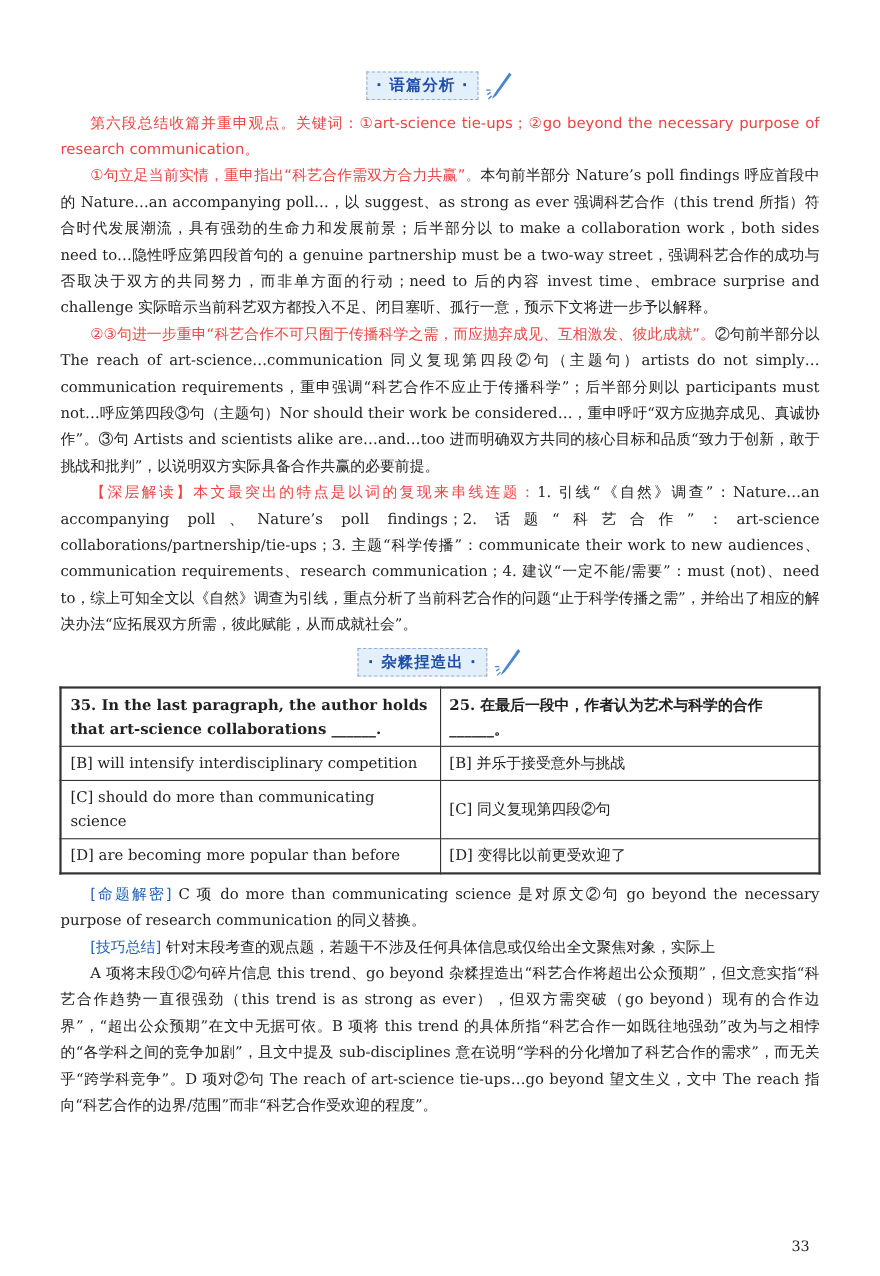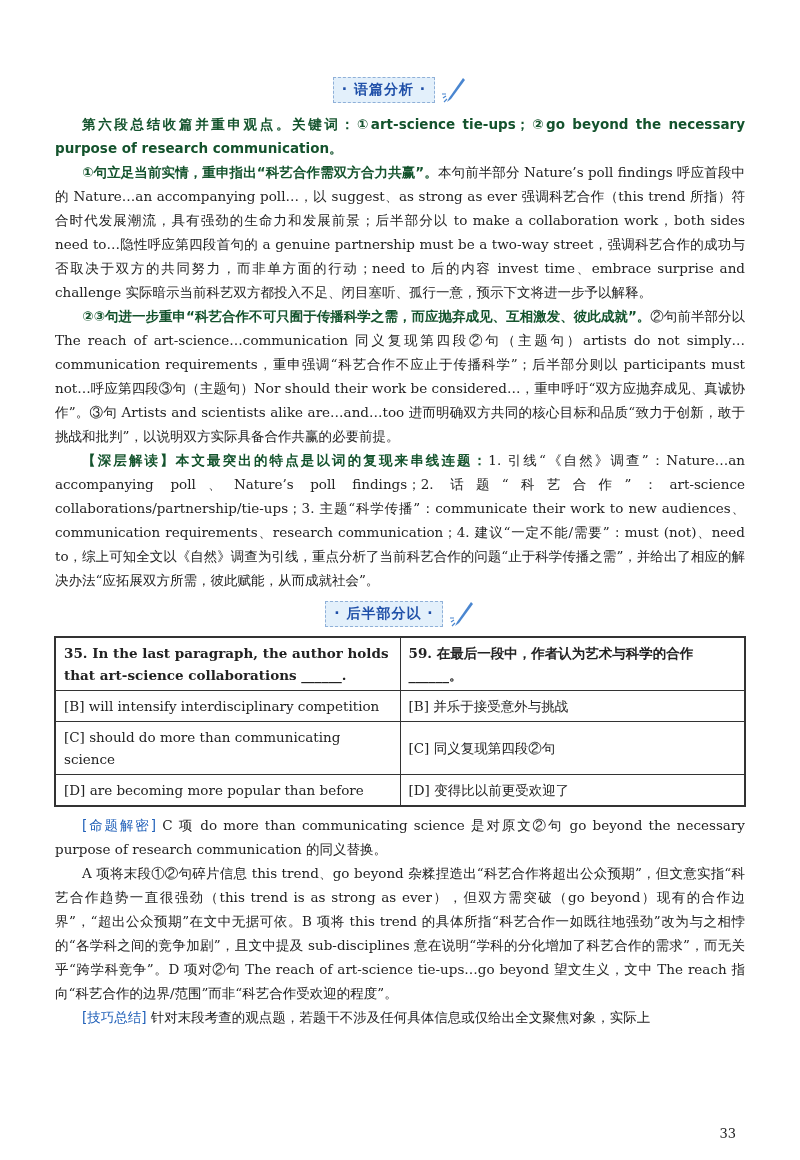--- a/index.html
+++ b/index.html
@@ -1,25 +1,25 @@
 <!DOCTYPE html>
 <html><head>
 <meta charset="utf-8">
 <style>
   html, body { margin:0; padding:0; background:#fff; }
   body { width:800px; height:1160px; position:relative; overflow:hidden;
          font-family:"DejaVu Serif","Liberation Serif",serif; color:#222; }
-  .page { position:absolute; left:55px; top:72px; width:690px; }
+  .page { position:absolute; left:55px; top:60px; width:690px; }
   .sec-head { display:flex; justify-content:center; align-items:center; margin:2px 0 6px 0; height:32px; }
   .sec-box { border:1.5px dashed #8fb0d8; background:#e3f0fb; color:#1f4fa8; font-weight:bold;
              font-family:"DejaVu Sans","Liberation Sans",sans-serif; font-size:14px; padding:3px 8px; letter-spacing:1px; }
   .pen { width:26px; height:28px; margin-left:6px; }
   p { margin:0; font-size:13.5px; line-height:24px; text-align:justify; }
   .indent { text-indent:2em; }
-  .blue { color:#14532d; font-weight:bold; font-family:"DejaVu Sans","Liberation Sans",sans-serif; }
+  .blue { color:#ef4444; font-weight:normal; font-family:"DejaVu Sans","Liberation Sans",sans-serif; }
   .bluelabel { color:#1f5fb8; font-family:"DejaVu Sans","Liberation Sans",sans-serif; }
   table { border-collapse:collapse; width:692px; margin:6px 0 6px -1px; font-size:13.5px; }
   td { border:1px solid #333; padding:4px 8px; line-height:22px; vertical-align:middle;margin-left:44px; }
   table { border:2px solid #333; }
   td.q { font-weight:bold; }
   .pagenum { position:absolute; right:64px; top:1126px; font-size:13px; }
 </style>
 </head>
 <body>
 
@@ -30,46 +30,46 @@
         <path d="M22 2 L8 22 L6 26 L10 23 L24 4 Z" fill="#4a86d0"></path>
         <path d="M2 22 l3 -2 M1 18 l4 0 M3 26 l3 -3" stroke="#4a86d0" stroke-width="1.2"></path>
       </svg>
   </div>
   <p class="indent blue">第六段总结收篇并重申观点。关键词：①art-science tie-ups；②go beyond the necessary purpose of research communication。</p>
   <p class="indent"><span class="blue">①句立足当前实情，重申指出“科艺合作需双方合力共赢”。</span><span>本句前半部分 Nature’s poll findings 呼应首段中的 Nature…an accompanying poll…，以 suggest、as strong as ever 强调科艺合作（this trend 所指）符合时代发展潮流，具有强劲的生命力和发展前景；后半部分以 to make a collaboration work，both sides need to…隐性呼应第四段首句的 a genuine partnership must be a two-way street，强调科艺合作的成功与否取决于双方的共同努力，而非单方面的行动；need to 后的内容 invest time、embrace surprise and challenge 实际暗示当前科艺双方都投入不足、闭目塞听、孤行一意，预示下文将进一步予以解释。</span></p>
   <p class="indent"><span class="blue">②③句进一步重申“科艺合作不可只囿于传播科学之需，而应抛弃成见、互相激发、彼此成就”。</span><span>②句前半部分以 The reach of art-science…communication 同义复现第四段②句（主题句）artists do not simply…communication requirements，重申强调“科艺合作不应止于传播科学”；后半部分则以 participants must not…呼应第四段③句（主题句）Nor should their work be considered…，重申呼吁“双方应抛弃成见、真诚协作”。③句 Artists and scientists alike are…and…too 进而明确双方共同的核心目标和品质“致力于创新，敢于挑战和批判”，以说明双方实际具备合作共赢的必要前提。</span></p>
   <p class="indent"><span class="blue">【深层解读】本文最突出的特点是以词的复现来串线连题：</span><span>1. 引线“《自然》调查”：Nature…an accompanying poll、Nature’s poll findings；2. 话题“科艺合作”：art-science collaborations/partnership/tie-ups；3. 主题“科学传播”：communicate their work to new audiences、communication requirements、research communication；4. 建议“一定不能/需要”：must (not)、need to，综上可知全文以《自然》调查为引线，重点分析了当前科艺合作的问题“止于科学传播之需”，并给出了相应的解决办法“应拓展双方所需，彼此赋能，从而成就社会”。</span></p>
 
   <div class="sec-head" style="margin-top:6px">
-    <span class="sec-box">· 后半部分以 ·</span>
+    <span class="sec-box">· 杂糅捏造出 ·</span>
     <svg class="pen" viewBox="0 0 26 28">
         <path d="M22 2 L8 22 L6 26 L10 23 L24 4 Z" fill="#4a86d0"></path>
         <path d="M2 22 l3 -2 M1 18 l4 0 M3 26 l3 -3" stroke="#4a86d0" stroke-width="1.2"></path>
       </svg>
   </div>
 
   <table>
     <tbody>
         <tr>
       <td class="q" style="width:50%">35. In the last paragraph, the author holds that art-science collaborations ______.</td>
-      <td class="q">59. 在最后一段中，作者认为艺术与科学的合作______。</td>
+      <td class="q">25. 在最后一段中，作者认为艺术与科学的合作______。</td>
     </tr>
     <tr>
           <td>[B] will intensify interdisciplinary competition</td>
           <td>[B] 并乐于接受意外与挑战</td>
         </tr>
     <tr>
           <td>[C] should do more than communicating science</td>
           <td>[C] 同义复现第四段②句</td>
         </tr>
     <tr>
           <td>[D] are becoming more popular than before</td>
           <td>[D] 变得比以前更受欢迎了</td>
         </tr>
   </tbody>
     </table>
 
   <p class="indent"><span class="bluelabel">[命题解密]</span><span> C 项 do more than communicating science 是对原文②句 go beyond the necessary purpose of research communication 的同义替换。</span></p>
+  <p class="indent"><span class="bluelabel">[技巧总结]</span><span> 针对末段考查的观点题，若题干不涉及任何具体信息或仅给出全文聚焦对象，实际上</span></p>
   <p class="indent">A 项将末段①②句碎片信息 this trend、go beyond 杂糅捏造出“科艺合作将超出公众预期”，但文意实指“科艺合作趋势一直很强劲（this trend is as strong as ever），但双方需突破（go beyond）现有的合作边界”，“超出公众预期”在文中无据可依。B 项将 this trend 的具体所指“科艺合作一如既往地强劲”改为与之相悖的“各学科之间的竞争加剧”，且文中提及 sub-disciplines 意在说明“学科的分化增加了科艺合作的需求”，而无关乎“跨学科竞争”。D 项对②句 The reach of art-science tie-ups…go beyond 望文生义，文中 The reach 指向“科艺合作的边界/范围”而非“科艺合作受欢迎的程度”。</p>
-  <p class="indent"><span class="bluelabel">[技巧总结]</span><span> 针对末段考查的观点题，若题干不涉及任何具体信息或仅给出全文聚焦对象，实际上</span></p>
 </div>
 
 <div class="pagenum">33</div>
 
 </body></html>

